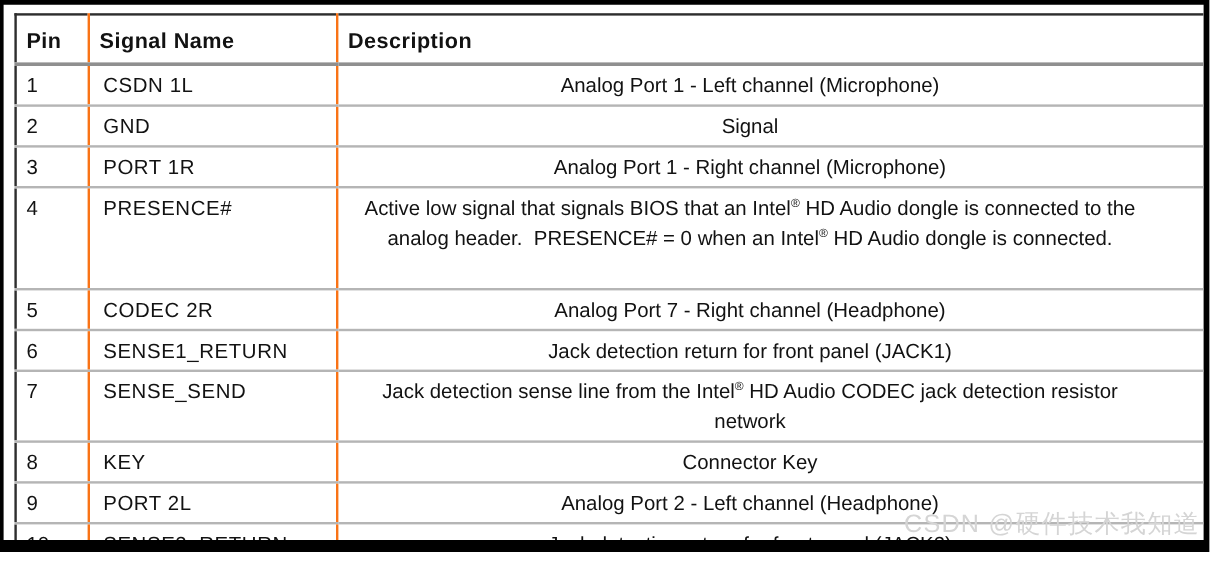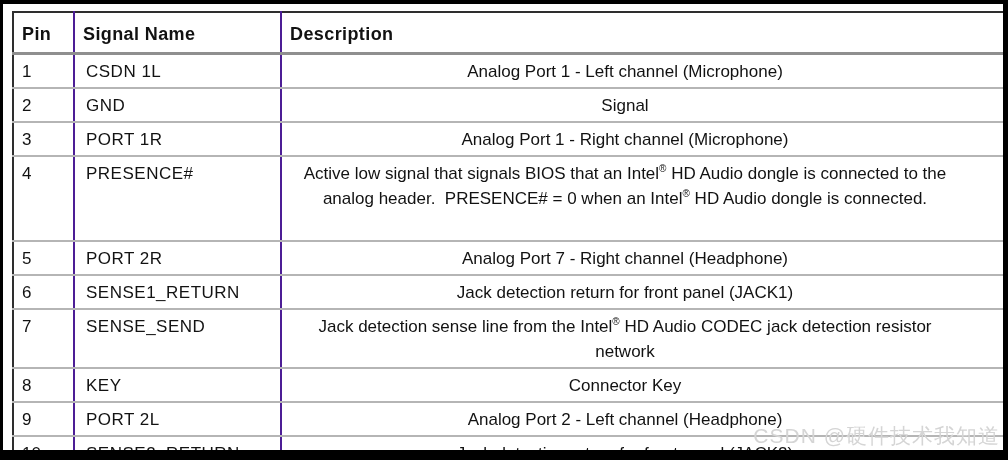--- a/index.html
+++ b/index.html
@@ -41,21 +41,21 @@
     letter-spacing: 0.4px;
     height: 41px;
     box-sizing: border-box;
     vertical-align: top;
     padding: 11px 6px 0 8px;
     border-bottom: 3px solid #8f8f8f;
     white-space: nowrap;
     overflow: hidden;
   }
   th + th, td + td {
-    border-left: 2px solid #4c1d95;
+    border-left: 2px solid #f97316;
   }
   td {
     box-sizing: border-box;
     vertical-align: top;
     padding: 4px 8px 3px 8px;
     border-bottom: 2px solid #b5b5b5;
     line-height: 25px;
   }
   tbody tr:last-child td { border-bottom: none; }
   td.pin         { padding-left: 8px; }
@@ -122,21 +122,21 @@
           <td class="signal">PORT 1R</td>
           <td class="description">Analog Port 1 - Right channel (Microphone)</td>
         </tr>
         <tr>
           <td class="pin">4</td>
           <td class="signal">PRESENCE#</td>
           <td class="description">Active low signal that signals BIOS that an Intel<sup class="reg">®</sup> HD Audio dongle is connected to the analog header.  PRESENCE# = 0 when an Intel<sup class="reg">®</sup> HD Audio dongle is connected.</td>
         </tr>
         <tr>
           <td class="pin">5</td>
-          <td class="signal">PORT 2R</td>
+          <td class="signal">CODEC 2R</td>
           <td class="description">Analog Port 7 - Right channel (Headphone)</td>
         </tr>
         <tr>
           <td class="pin">6</td>
           <td class="signal">SENSE1_RETURN</td>
           <td class="description">Jack detection return for front panel (JACK1)</td>
         </tr>
         <tr>
           <td class="pin">7</td>
           <td class="signal">SENSE_SEND</td>

